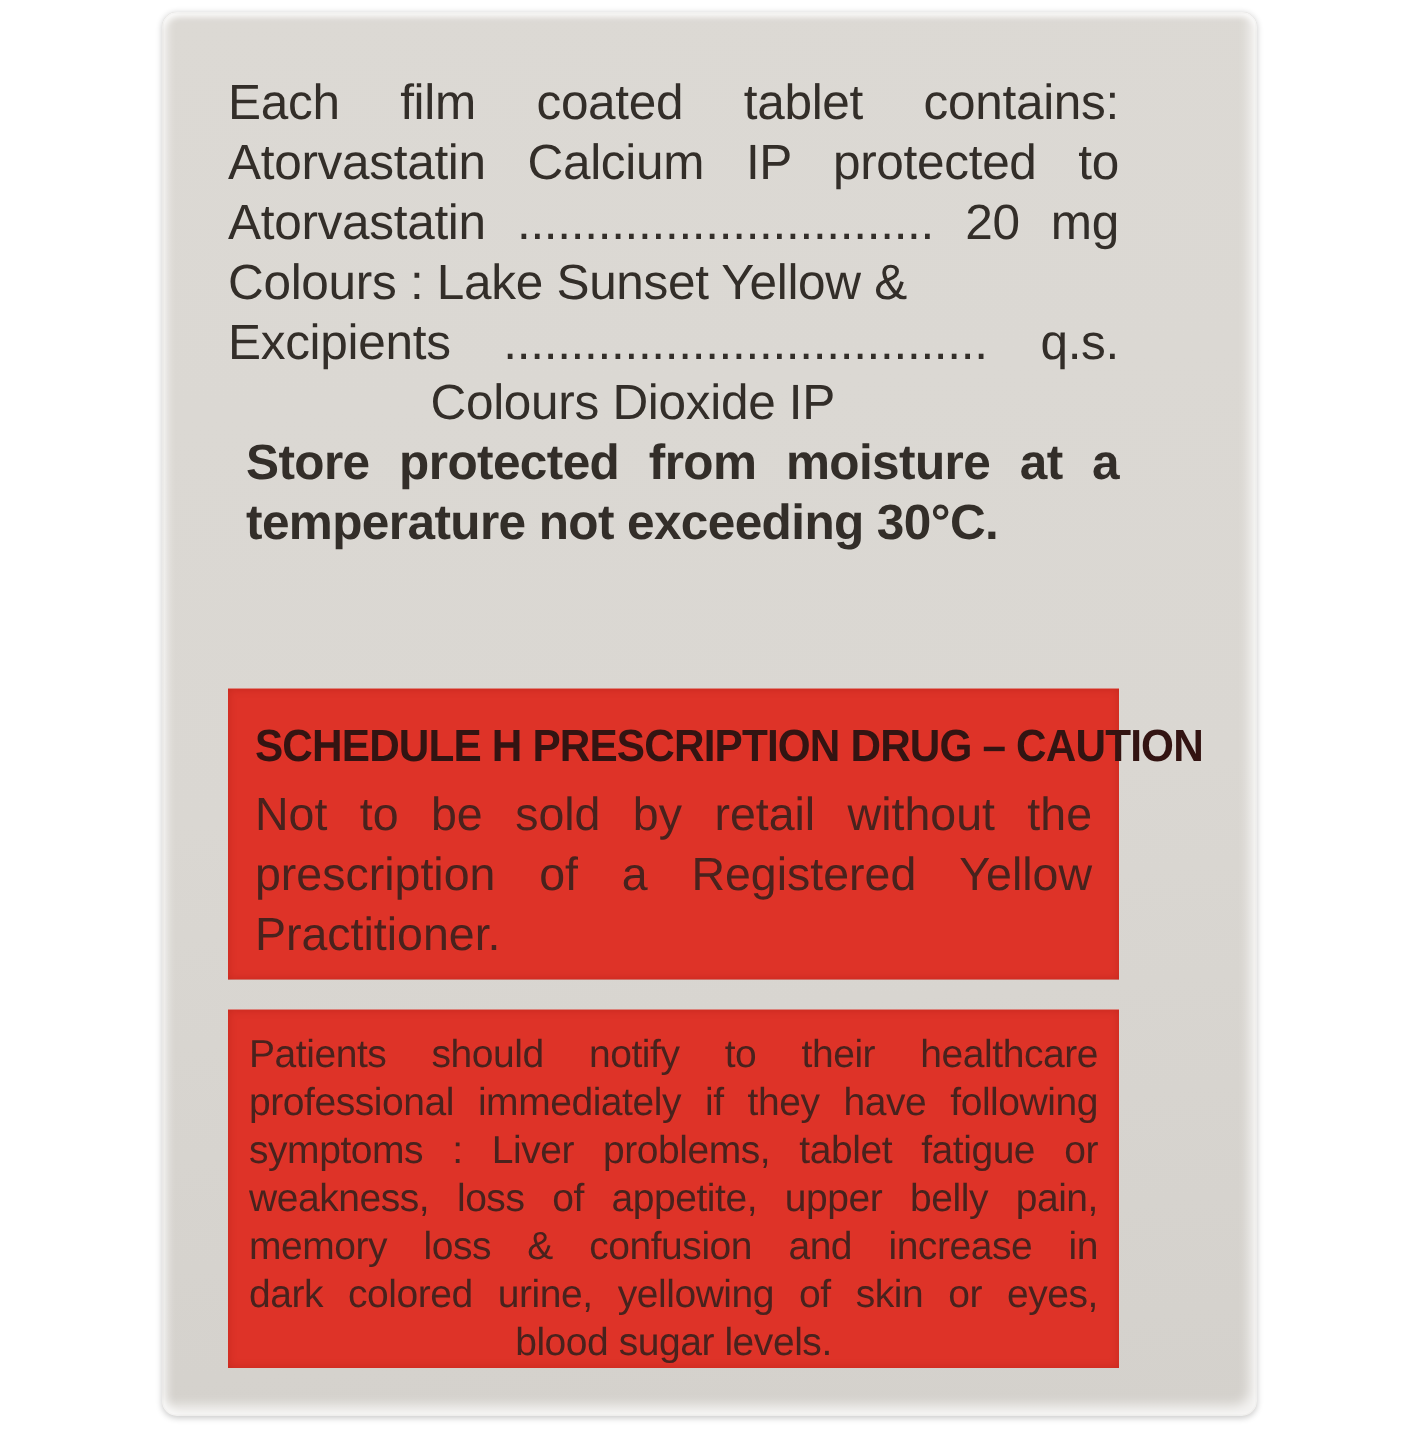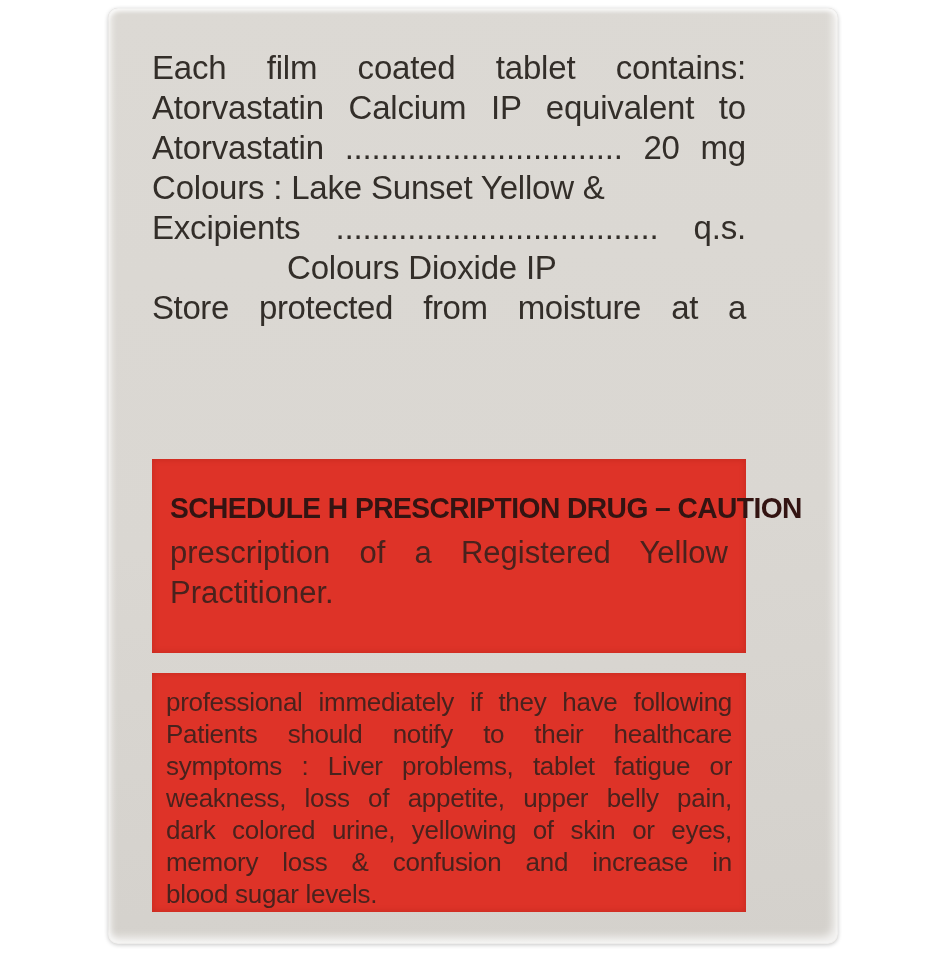--- a/index.html
+++ b/index.html
@@ -39,37 +39,37 @@
     position: absolute;
     left: 44px; top: 40px;
     width: 594px;
     color: var(--ink_black);
     font-size: 33px;
     line-height: 40px;
     letter-spacing: -0.2px;
   }
   .line { min-height: 40px; }
   .just { text-align: justify; text-align-last: justify; }
-  .bold { font-weight: 400; letter-spacing: -0.4px; }
+  .bold { font-weight: 700; letter-spacing: -0.4px; margin-left: 12px; }
   .indent { padding-left: 135px; }
   .gap-top { margin-top: 5px; }
 
   
   .redbox {
     position: absolute;
     left: 44px;
     width: 594px;
     background: var(--box_red);
     color: var(--red_ink);
     box-sizing: border-box;
     box-shadow: inset 0 0 6px rgba(120,10,5,.25);
   }
   .schedule-box {
     top: 451px; height: 194px;
-    padding: 16px 18px;
+    padding: 6px 18px;
   }
   .schedule-heading {
     margin-top: 17px;
     font-weight: 700;
     font-size: 30px;
     line-height: 32px;
     white-space: nowrap;
     letter-spacing: -0.6px;
     transform: scaleX(.94);
     transform-origin: left center;
@@ -80,50 +80,52 @@
     font-size: 31px;
     line-height: 40px;
   }
   .patient-box {
     top: 665px; height: 239px;
     padding: 13px 14px 0 14px;
     font-size: 26px;
     line-height: 32px;
     letter-spacing: -0.3px;
   }
-  .patient-box .line { min-height: 32px; }
+  .patient-box .line { min-height: 32px; text-align: center; }
 </style>
 </head>
 <body>
 
 <div class="stage">
   <div class="carton">
 
     <div class="composition">
       <div class="line just">Each film coated tablet contains:</div>
-      <div class="line just">Atorvastatin Calcium IP equivalent to</div>
+      <div class="line just">Atorvastatin Calcium IP protected to</div>
       <div class="line just">Atorvastatin ............................... 20 mg</div>
       <div class="line">Colours : Lake Sunset Yellow &amp;</div>
       <div class="line just">Excipients .................................... q.s.</div>
       <div class="line indent">Colours Dioxide  IP</div>
       <div class="line just bold">Store protected from moisture at a</div>
+      <div class="line bold">temperature not exceeding 30°C.</div>
     </div>
 
     <div class="redbox schedule-box">
       <div class="schedule-heading">SCHEDULE H PRESCRIPTION DRUG – CAUTION</div>
       <div class="schedule-body">
+        <div class="line just">Not to be sold by retail without the</div>
         <div class="line just">prescription of a Registered Yellow</div>
         <div class="line">Practitioner.</div>
       </div>
     </div>
 
     <div class="redbox patient-box">
+      <div class="line just">Patients should notify to their healthcare</div>
       <div class="line just">professional immediately if they  have following</div>
-      <div class="line just">Patients should notify to their healthcare</div>
       <div class="line just">symptoms : Liver problems, tablet fatigue or</div>
       <div class="line just">weakness, loss of appetite, upper belly pain,</div>
+      <div class="line just">memory loss &amp; confusion and increase in</div>
       <div class="line just">dark colored urine, yellowing of skin or eyes,</div>
-      <div class="line just">memory loss &amp; confusion and increase in</div>
       <div class="line">blood sugar levels.</div>
     </div>
 
   </div>
 </div>
 
 </body></html>

